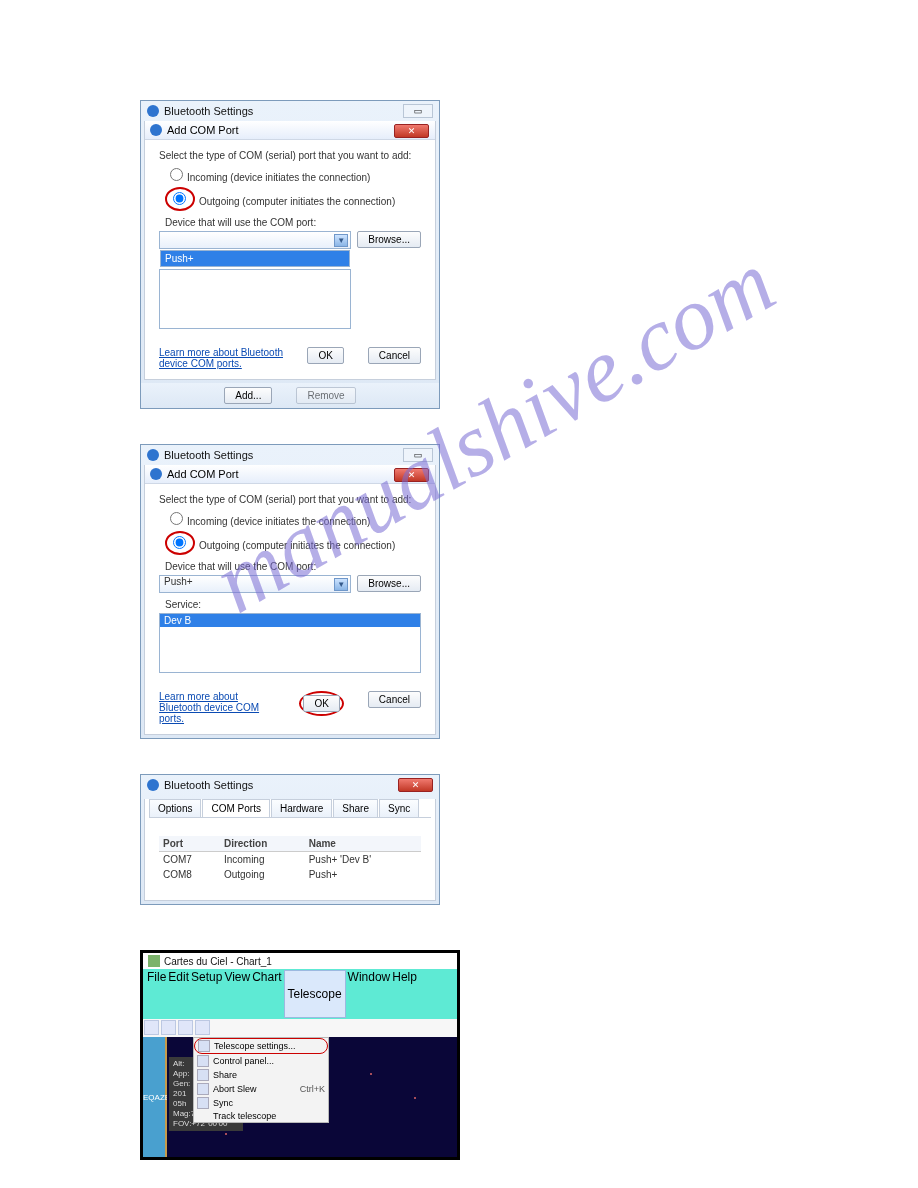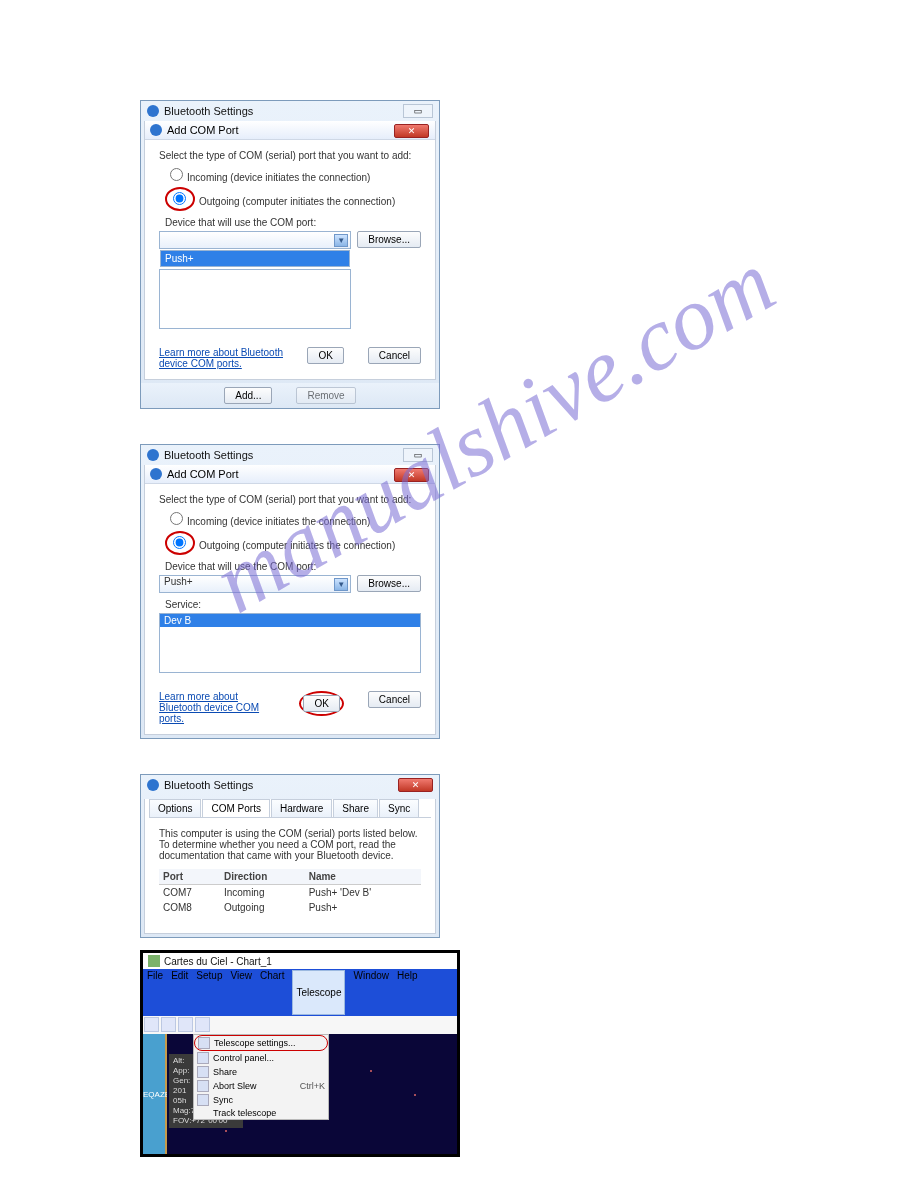--- a/index.html
+++ b/index.html
@@ -30,21 +30,21 @@
   .ok-circ{border:2px solid #c00;border-radius:50%;padding:2px}
   .tabs{display:flex;border-bottom:1px solid #c6cfdc;font-size:10px;margin:4px 4px 0 4px}
   .tab{padding:3px 8px;border:1px solid #c6cfdc;background:linear-gradient(#fbfdff,#eaf1fa);border-bottom:0;margin-right:1px}
   .tab.sel{background:#fff}
   .tbl{width:100%;border-collapse:collapse;font-size:10px;margin-top:8px}
   .tbl th{text-align:left;font-weight:700;color:#444;border-bottom:1px solid #ccc;padding:2px 4px;background:#f3f6fb}
   .tbl td{padding:2px 4px}
   .app-win{position:absolute;left:140px;top:950px;width:320px;border:3px solid #000}
   .app-title{background:#fff;color:#111;font-size:10px;padding:2px 5px;display:flex;align-items:center;gap:4px}
   .app-ico{width:12px;height:12px;background:#7bb36b;display:inline-block}
-  .menu{background:#1d4ed8;font-size:10px;padding:1px 4px;display:flex;gap:8px}
+  .menu{background:#5eead4;font-size:12px;padding:1px 4px;display:flex;gap:2px}
   .menu span[data-sel]{border:1px solid #9cb9e0;background:#dae8fb;padding:16px 3px}
   .toolbar{display:flex;background:#f7f7f7;font-size:10px;height:18px}
   .tbi{width:15px;height:15px;margin:1px;background:#e0e6f9;border:1px solid #bcc8e2}
   .sky{background:#0a0638;flex:1;height:120px;position:relative}
   .sky .star{position:absolute;width:2px;height:2px;background:#d66;border-radius:50%}
   .side{width:24px;display:flex;flex-direction:row}
   .side div{flex:1;font-size:8px;color:#fff;display:flex;align-items:center;justify-content:center}
   .overlay{position:absolute;top:20px;left:26px;background:#3a3a3a;color:#ddd;font-size:8px;padding:2px 4px;line-height:1.25}
   .ctx{position:absolute;top:0;left:50px;width:136px;background:#f3f3f3;border:1px solid #b9b9b9;font-size:9px;z-index:2}
   .ctx-row{display:flex;align-items:center;padding:1px 3px;gap:4px}
@@ -154,21 +154,20 @@
     </div>
     <div class="inner" style="padding-bottom:8px">
       <div class="tabs">
         <div class="tab">Options</div>
         <div class="tab sel">COM Ports</div>
         <div class="tab">Hardware</div>
         <div class="tab">Share</div>
         <div class="tab">Sync</div>
       </div>
       <div class="content">
-        <div style="margin-bottom:4px">This computer is using the COM (serial) ports listed below. To determine whether you need a COM port, read the documentation that came with your Bluetooth device.</div>
         <table class="tbl">
           <tbody>
               <tr>
             <th>Port</th>
             <th>Direction</th>
             <th>Name</th>
           </tr>
           <tr>
             <td>COM7</td>
             <td>Incoming</td>

